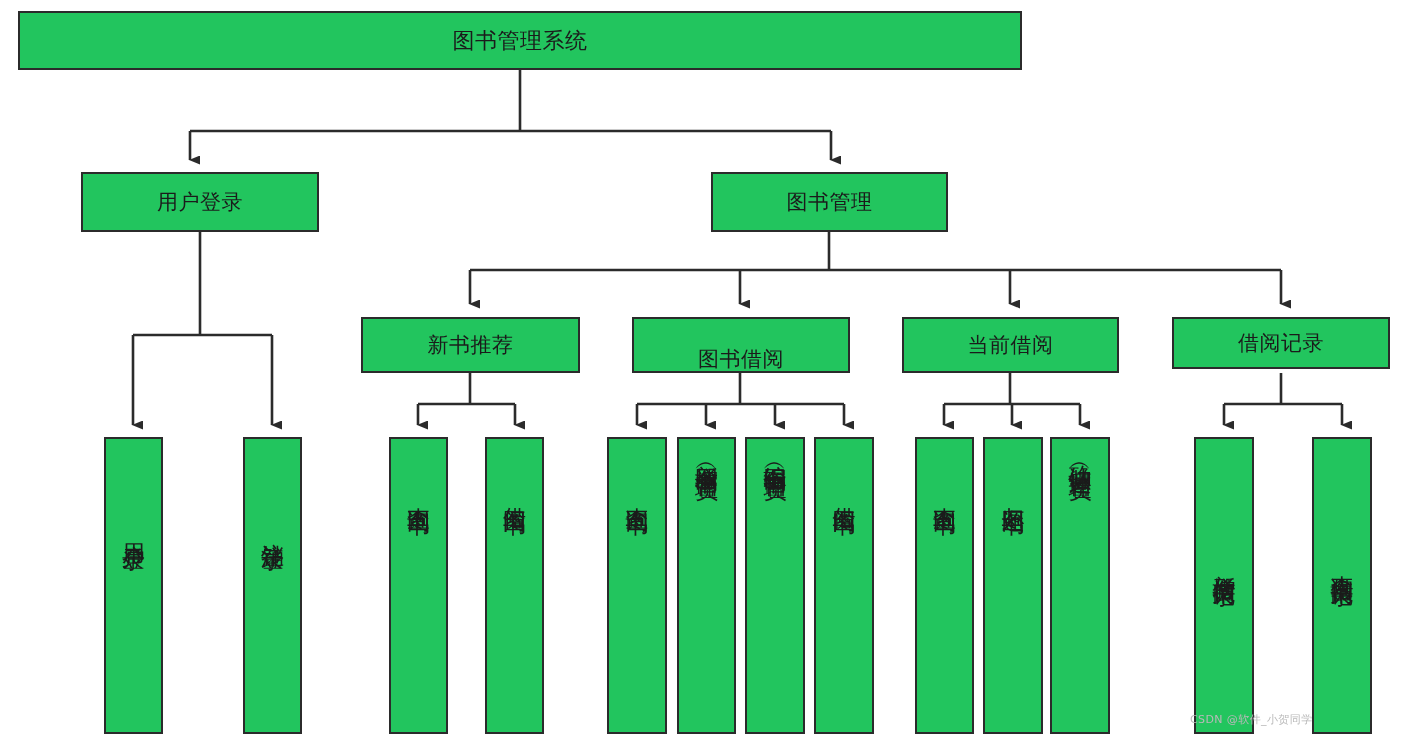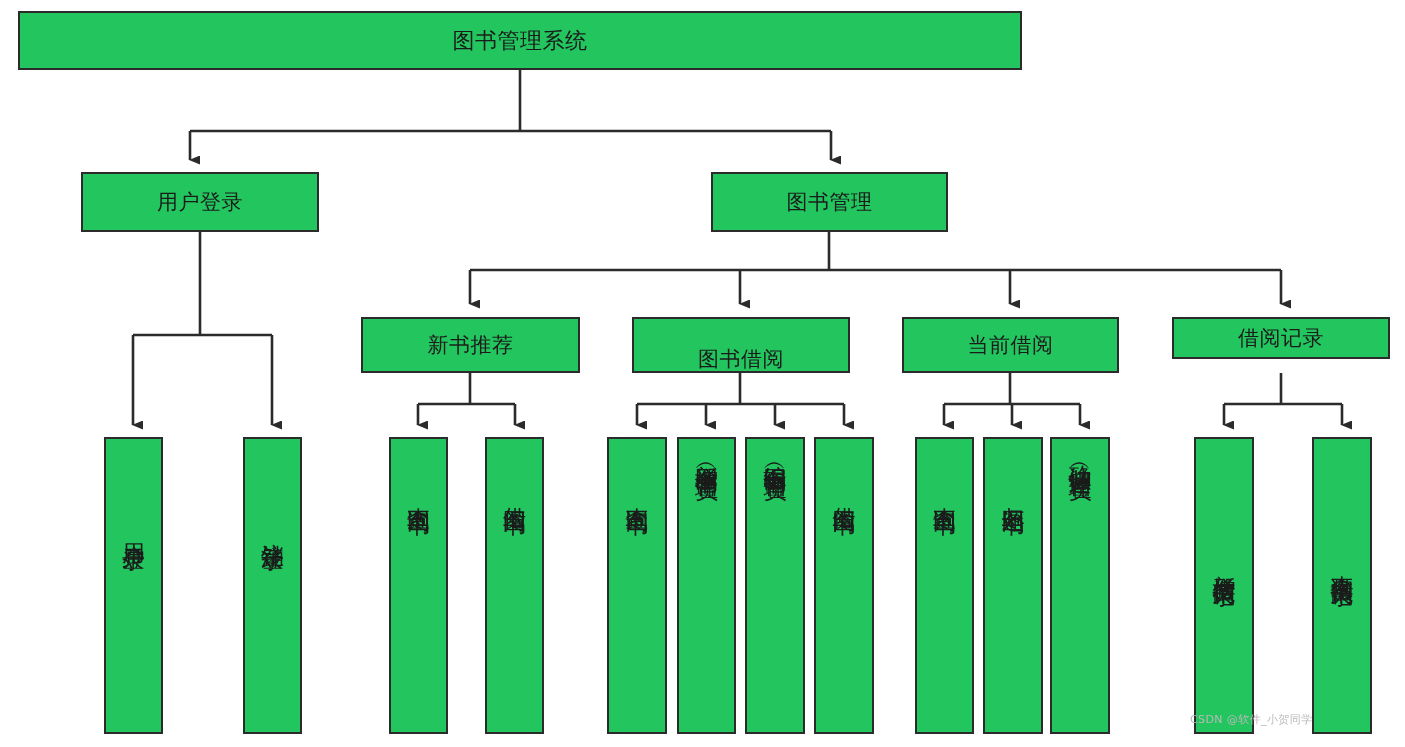--- a/index.html
+++ b/index.html
@@ -149,21 +149,21 @@
 
   <div class="node horizontal" style="left:711px; top:172px; width:237px; height:60px;">
     <span class="lbl">图书管理</span>
   </div>
   <div class="node horizontal" style="left:632px; top:317px; width:218px; height:56px;align-items:flex-end;">
     <span class="lbl">图书借阅</span>
   </div>
   <div class="node horizontal" style="left:902px; top:317px; width:217px; height:56px;">
     <span class="lbl">当前借阅</span>
   </div>
-  <div class="node horizontal" style="left:1172px; top:317px; width:218px; height:42px;">
+  <div class="node horizontal" style="left:1172px; top:317px; width:218px; height:52px;">
     <span class="lbl">借阅记录</span>
   </div>
 
   <div class="node vertical mid" style="left:104px; top:437px; width:59px; height:297px;">
     <span class="lbl">用户登录</span>
   </div>
   <div class="node vertical mid" style="left:243px; top:437px; width:59px; height:297px;">
     <span class="lbl">注销登录</span>
   </div>
 

